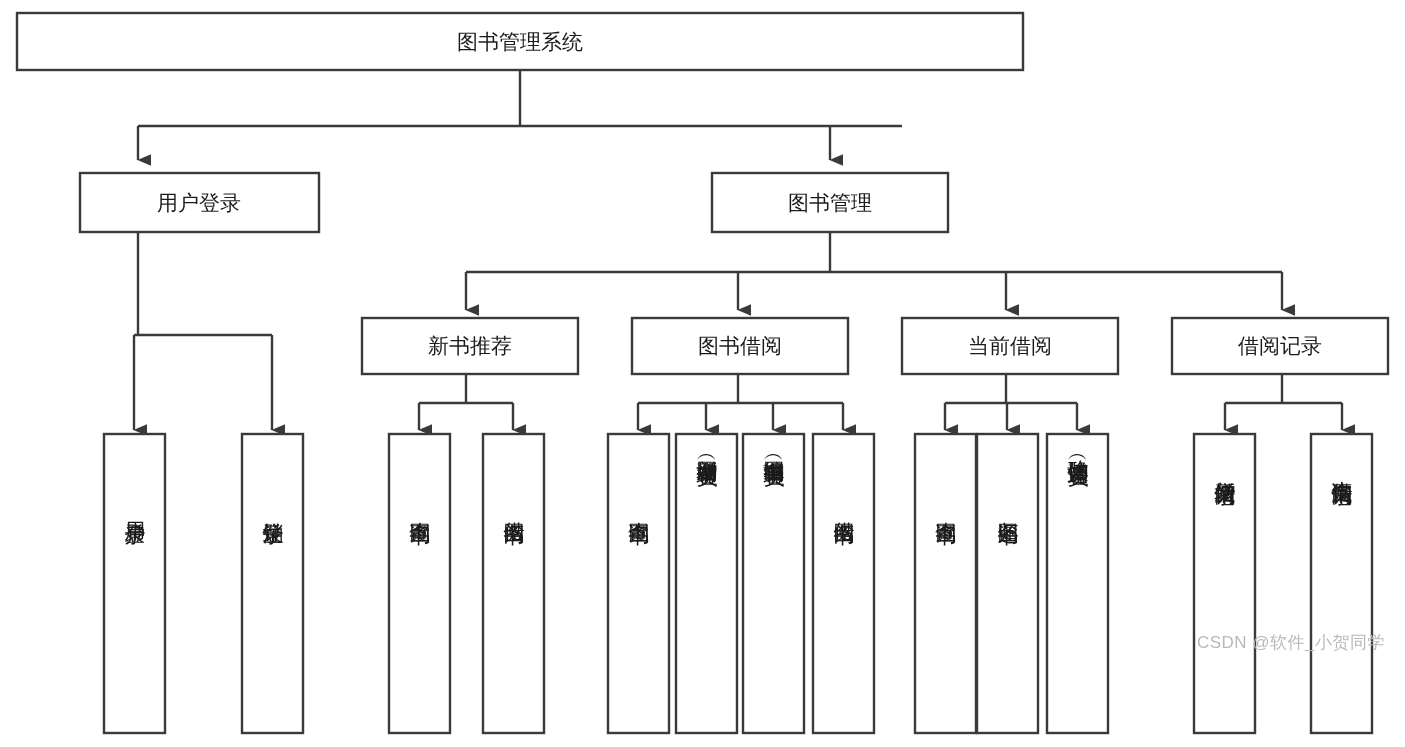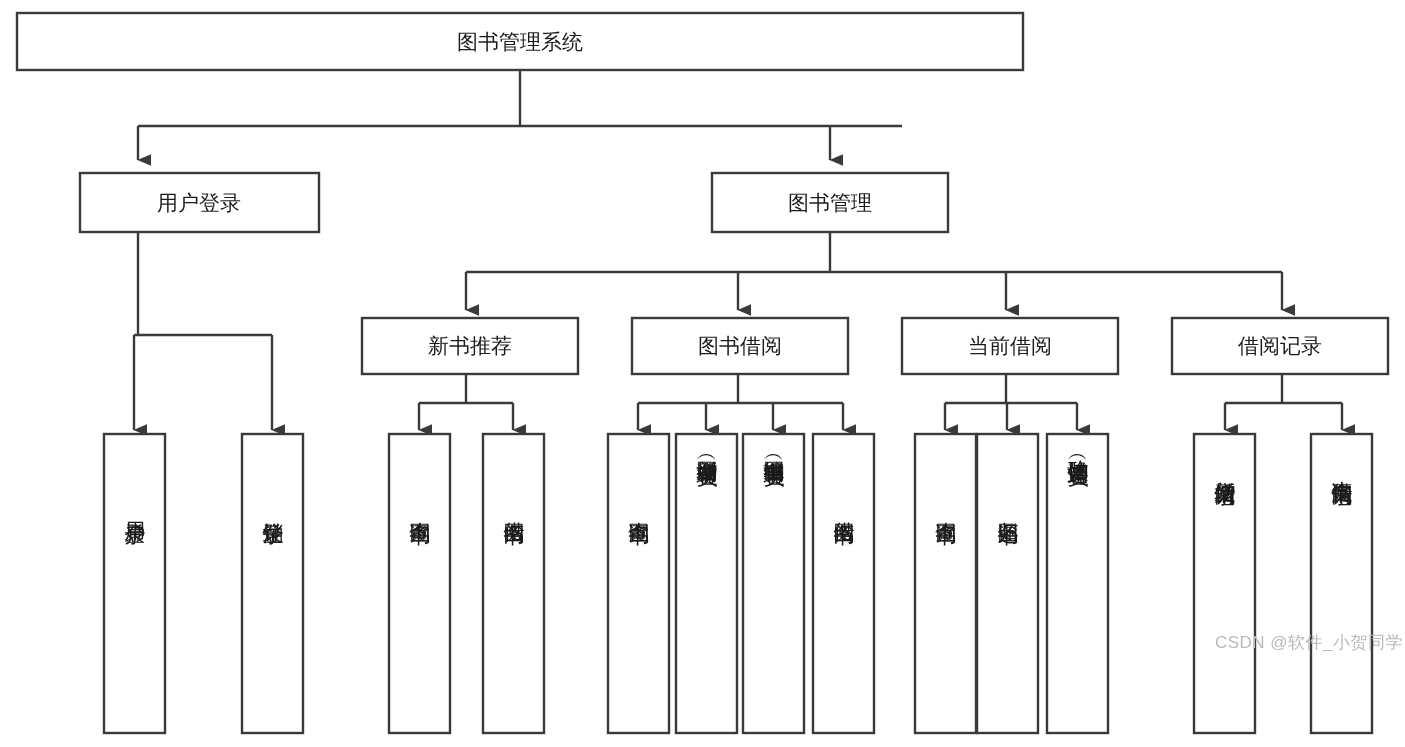--- a/index.html
+++ b/index.html
@@ -56,21 +56,21 @@
     font-size: 21px;
     line-height: 1.04;
     color: #1b1b1b;
     letter-spacing: 1px;
     white-space: nowrap;
     transform: translateX(-50%);
     pointer-events: none;
   }
   .watermark {
     position: absolute;
-    right: 2px;
+    right: 20px;
     bottom: 6px;
     font-family: "Liberation Sans", "DejaVu Sans", sans-serif;
     font-size: 17px;
     color: #b9b9b9;
     white-space: nowrap;
     letter-spacing: 0.5px;
   }
 </style>
 </head>
 <body>

